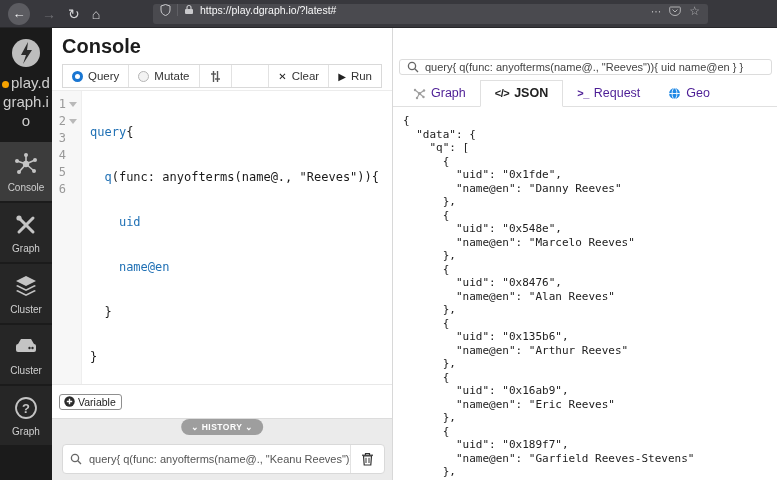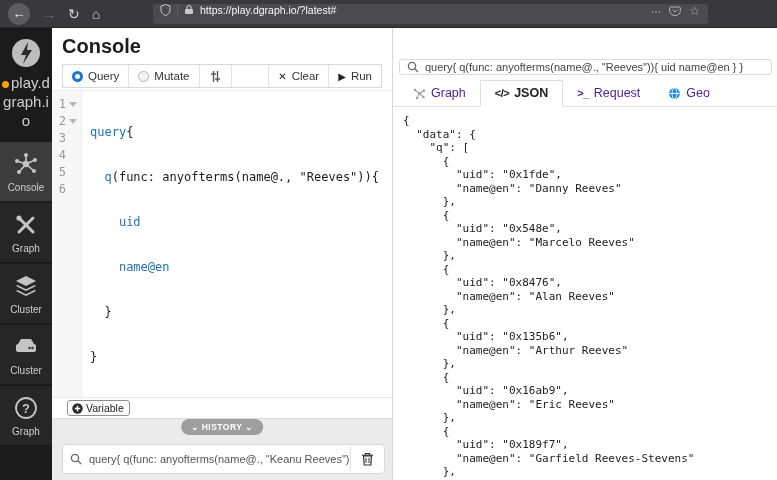--- a/index.html
+++ b/index.html
@@ -61,22 +61,22 @@
   .gutter { width:30px; background:#f7f7f7; border-right:1px solid #eee;
             color:#999; text-align:left; padding-top:5px; }
   .gut-row { height:17px; line-height:17px; display:flex; align-items:center; }
   .gut-num { width:14px; text-align:right; display:inline-block; }
   .caret { width:0; height:0; border-left:4px solid transparent; border-right:4px solid transparent;
            border-top:5px solid #b9b9b9; margin-left:3px; }
   .code-col { flex:1; padding:5px 0 0 8px; white-space:pre; color:#1a1a1a; }
   .code-line { height:17px; line-height:17px; }
   .kw { color:#2171b5; }
 
-  .var-strip { height:21px; border-top:1px solid #e8e8e8; display:flex; align-items:center;
-               padding-left:15px; background:#fff; }
+  .var-strip { height:34px; border-top:1px solid #e8e8e8; display:flex; align-items:center;
+               padding-left:7px; background:#fff; }
   .var-btn { display:flex; align-items:center; border:1px solid #8f8f8f; border-radius:3px;
              padding:1px 5px 1px 4px; font-size:10.5px; color:#222; background:#fff; }
   .var-btn svg { margin-right:3px; }
 
   .lfooter { height:62px; background:#ebebeb; border-top:1px solid #dcdcdc; position:relative; }
   .hist-pill { position:absolute; left:50%; top:0; transform:translateX(-50%);
                background:#9e9e9e; color:#fff; font-size:8.5px; font-weight:700;
                letter-spacing:.5px; border-radius:8px; padding:3px 10px; white-space:nowrap; }
   .hist-box { position:absolute; left:10px; right:7px; top:25px; height:30px; background:#fff;
               border:1px solid #d9d9d9; border-radius:4px; display:flex; align-items:center; }

